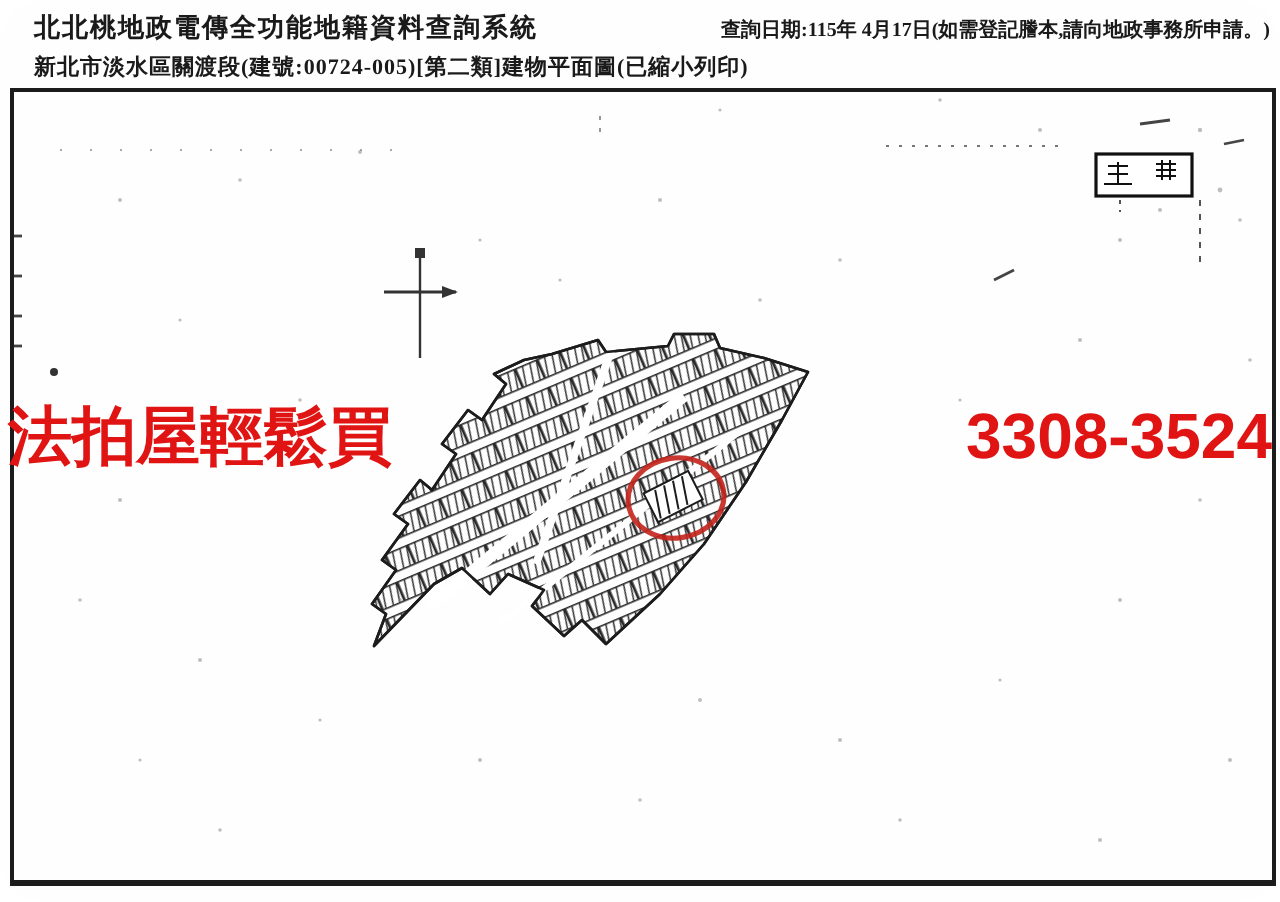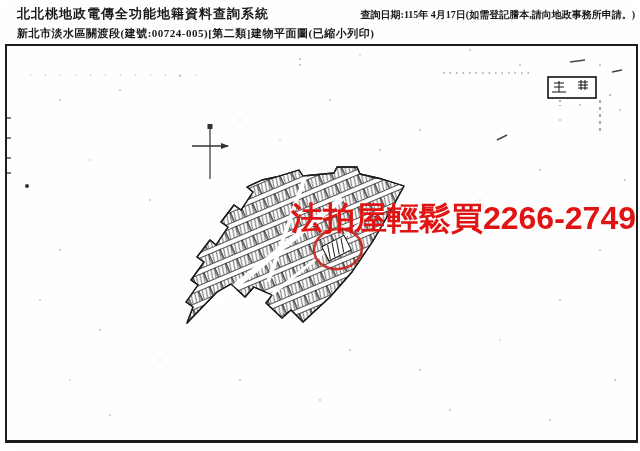--- a/index.html
+++ b/index.html
@@ -17,21 +17,21 @@
 
   
   .map-frame{position:absolute;left:5px;top:44px;width:629px;height:394px;
              border:2px solid #1c1c1c;border-bottom-width:3px;background:transparent;}
 
   
   .map-svg{position:absolute;left:0;top:0;z-index:2;}
 
   
   .watermark{position:absolute;left:0;top:196px;width:640px;height:44px;z-index:6;
-             display:flex;justify-content:flex-end;align-items:center;
+             display:flex;justify-content:space-between;align-items:center;
              padding:0 4px;box-sizing:border-box;
              font-family:"Liberation Sans", sans-serif;
              font-weight:bold;font-size:32px;color:#e11414;
              white-space:nowrap;line-height:44px;}
   .watermark span{display:inline-block;}
 </style>
 </head>
 <body>
 
 <div id="page">
@@ -157,16 +157,16 @@
       <line x1="7" y1="158" x2="11" y2="158"></line>
         <line x1="7" y1="173" x2="11" y2="173"></line>
       <circle cx="27" cy="186" r="2" fill="#333" stroke="none"></circle>
       <line x1="570" y1="62" x2="585" y2="60"></line>
         <line x1="612" y1="72" x2="622" y2="70"></line>
     </g>
   </svg>
 
   <div class="watermark">
     <span>法拍屋輕鬆買</span>
-    <span>2266-2749</span>
+    <span>3308-3524</span>
   </div>
 
 </div>
 
 </body></html>

